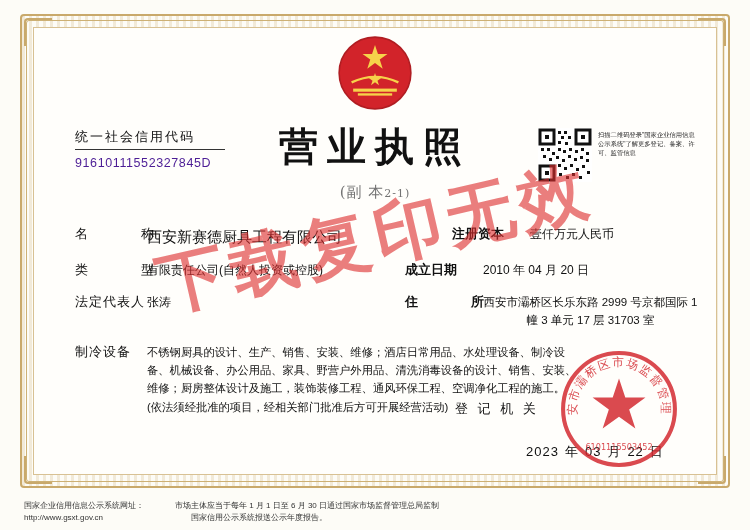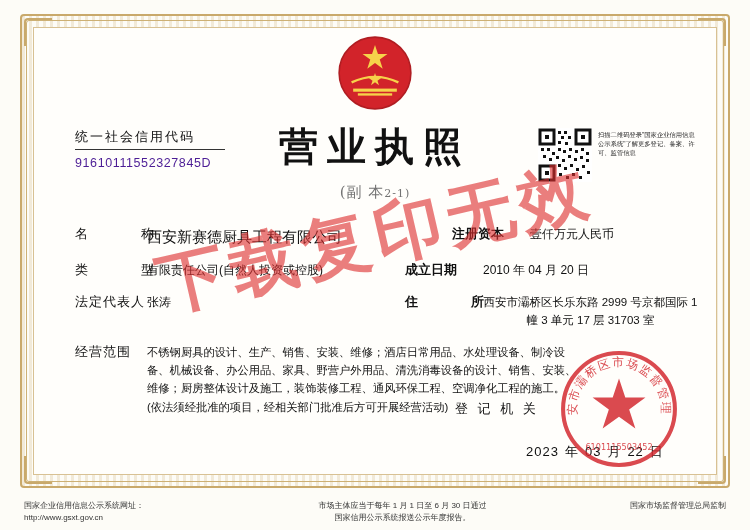--- a/index.html
+++ b/index.html
@@ -244,21 +244,20 @@
     pointer-events: none;
   }
 
   
   .footer {
     position: absolute;
     left: 0;
     right: 0;
     bottom: 6px;
     display: flex;
-    justify-content: space-between;
     padding: 0 24px;
     font-size: 8px;
     color: #333;
     line-height: 1.5;
     z-index: 4;
   }
   .footer-col { white-space: nowrap; }
   .footer-center { text-align: center; margin-left: 31px; }
   .footer-right { text-align: right; }
   .footer-url { color: #333; }
@@ -379,21 +378,21 @@
         <span class="val">张涛</span>
       </div>
       <div class="col-right">
         <span class="lbl" style="width:78px;letter-spacing:20px;font-weight:bold;">住　所</span>
         <span class="val addr-val">西安市灞桥区长乐东路 2999 号京都国际 1 幢 3 单元 17 层 31703 室</span>
       </div>
     </div>
 
     <div class="row">
       <div style="display:flex;align-items:flex-start;">
-        <span class="lbl lbl-plain" style="letter-spacing:1px;flex:0 0 72px;">经营范围</span>
+        <span class="lbl lbl-plain" style="letter-spacing:1px;flex:0 0 72px;">制冷设备</span>
         <span class="scope-val">不锈钢厨具的设计、生产、销售、安装、维修；酒店日常用品、水处理设备、制冷设备、机械设备、办公用品、家具、野营户外用品、清洗消毒设备的设计、销售、安装、维修；厨房整体设计及施工，装饰装修工程、通风环保工程、空调净化工程的施工。(依法须经批准的项目，经相关部门批准后方可开展经营活动)</span>
       </div>
     </div>
 
   </div>
 
   <div class="reg-authority">登 记 机 关</div>
 
   <svg class="seal" viewBox="0 0 120 120">
     <circle cx="60" cy="60" r="55" fill="none" stroke="#d2232a" stroke-width="4"></circle>

